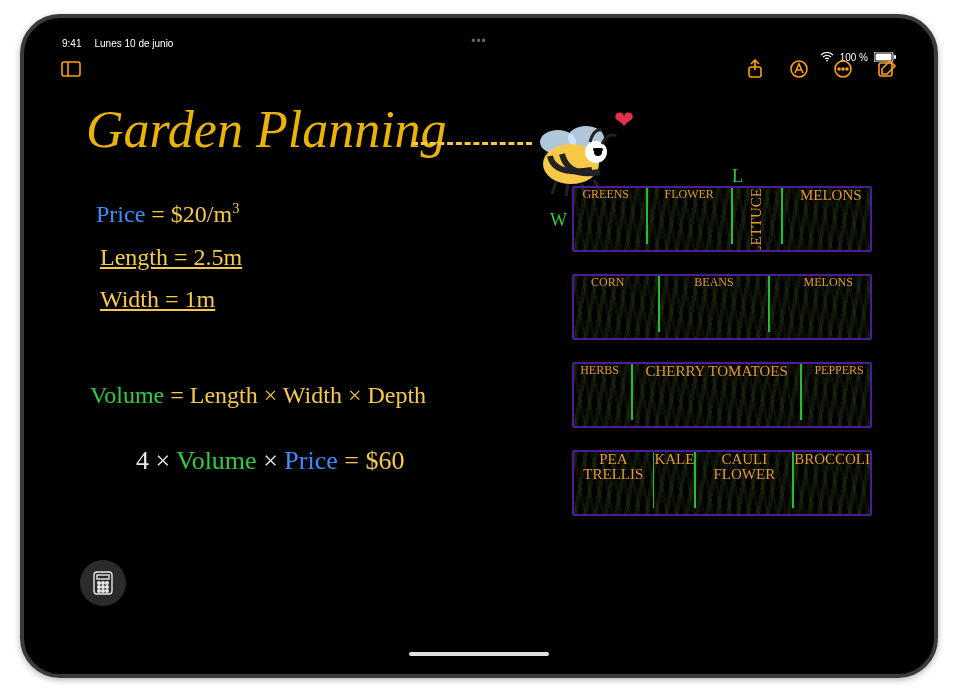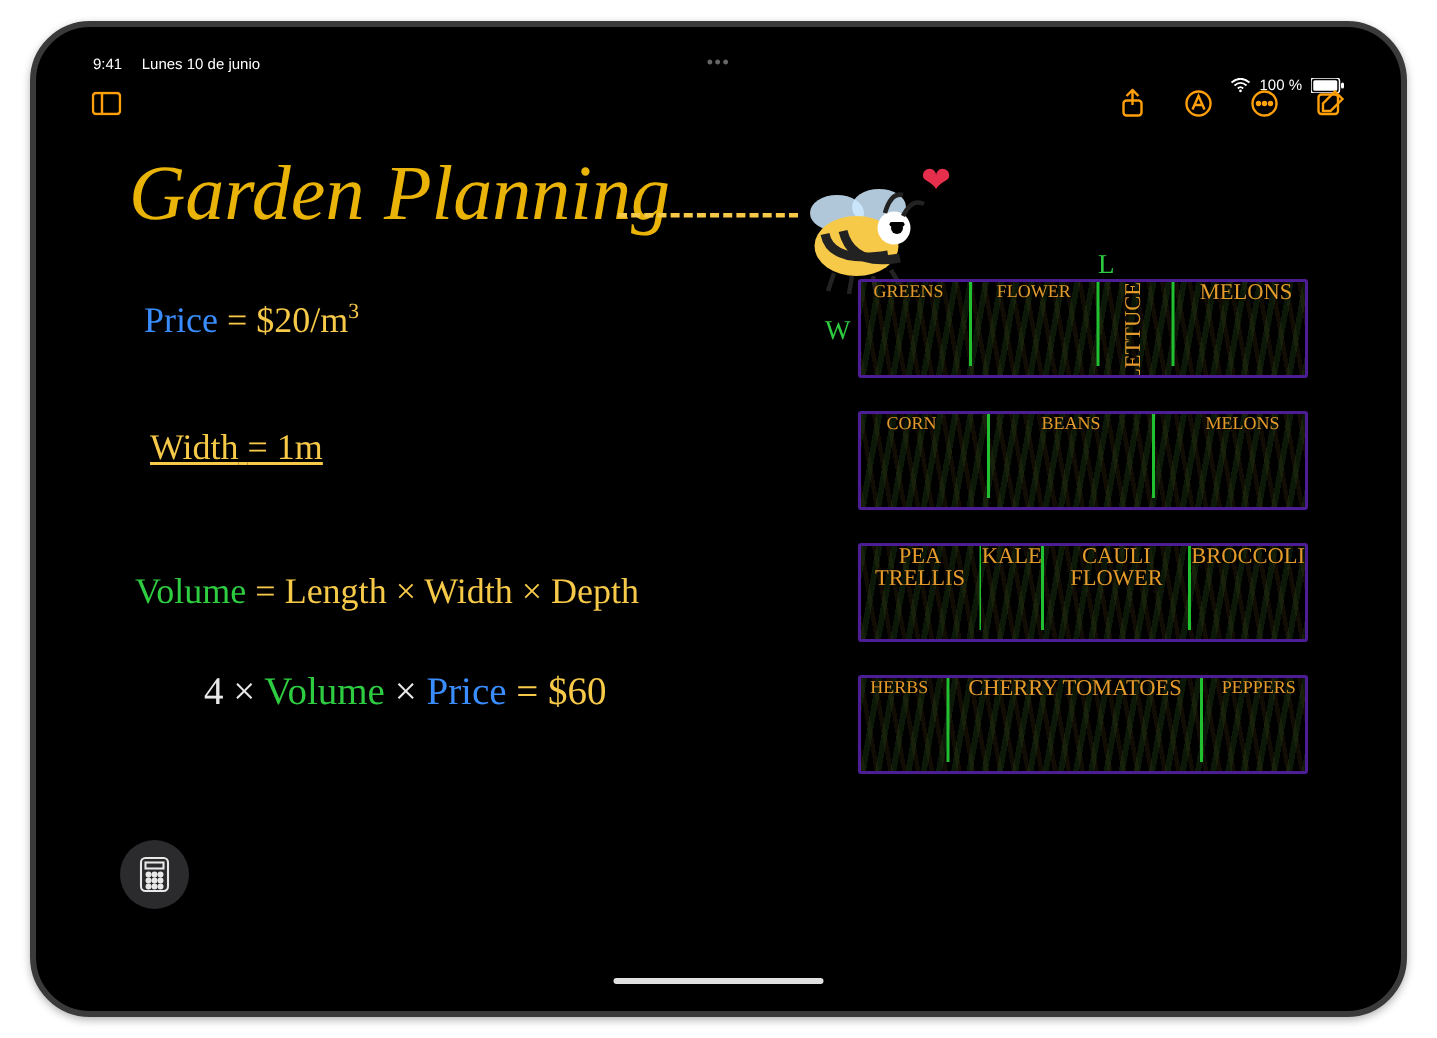--- a/index.html
+++ b/index.html
@@ -148,20 +148,23 @@
           <path d="M40 70 l-4 12 M52 72 l-2 12 M66 72 l2 12 M78 68 l6 10" stroke="#222" stroke-width="3"></path>
           <path d="M74 30 q4 -14 12 -12 M86 32 q6 -12 14 -8" stroke="#222" stroke-width="3" fill="none"></path>
         </svg>
       </div>
       <div class="heart">❤</div>
 
       <div class="hw line l1">
         <span class="c-blue">Price</span>
         <span class="c-yellow"> <span>= $20/m</span><sup>3</sup></span>
       </div>
+      <div class="hw line l2 c-yellow">
+        <span>Length</span> <span>= 2.5m</span>
+      </div>
       <div class="hw line l3 c-yellow">
         <span>Width</span> <span>= 1m</span>
       </div>
       <div class="hw line l5">
         <span class="c-green">Volume</span>
         <span class="c-yellow">= Length × Width × Depth</span>
       </div>
       <div class="hw line l6">
         <span class="c-white">4 ×</span>
         <span class="c-green">Volume</span>
@@ -184,34 +187,34 @@
           <span class="plant small">MELONS</span>
         </div>
         <div class="bed">
           <span class="plant">CORN</span>
             <div class="divider"></div>
           <span class="plant">BEANS</span>
             <div class="divider"></div>
           <span class="plant">MELONS</span>
         </div>
         <div class="bed">
+          <span class="plant">HERBS</span>
+            <div class="divider"></div>
+          <span class="plant small">CHERRY TOMATOES</span>
+            <div class="divider"></div>
+          <span class="plant">PEPPERS</span>
+        </div>
+        <div class="bed">
           <span class="plant small">PEA TRELLIS</span>
             <div class="divider"></div>
           <span class="plant small">KALE</span>
             <div class="divider"></div>
           <span class="plant small">CAULI FLOWER</span>
             <div class="divider"></div>
           <span class="plant small">BROCCOLI</span>
-        </div>
-        <div class="bed">
-          <span class="plant">HERBS</span>
-            <div class="divider"></div>
-          <span class="plant small">CHERRY TOMATOES</span>
-            <div class="divider"></div>
-          <span class="plant">PEPPERS</span>
         </div>
       </div>
 
       <div class="calc">
         <svg width="22" height="26" viewBox="0 0 22 26">
           <rect x="2" y="2" width="18" height="22" rx="3"></rect>
           <rect x="5" y="5" width="12" height="4"></rect>
           <circle cx="7" cy="13" r="1.3" fill="#e8e8e8"></circle>
             <circle cx="11" cy="13" r="1.3" fill="#e8e8e8"></circle>
             <circle cx="15" cy="13" r="1.3" fill="#e8e8e8"></circle>

